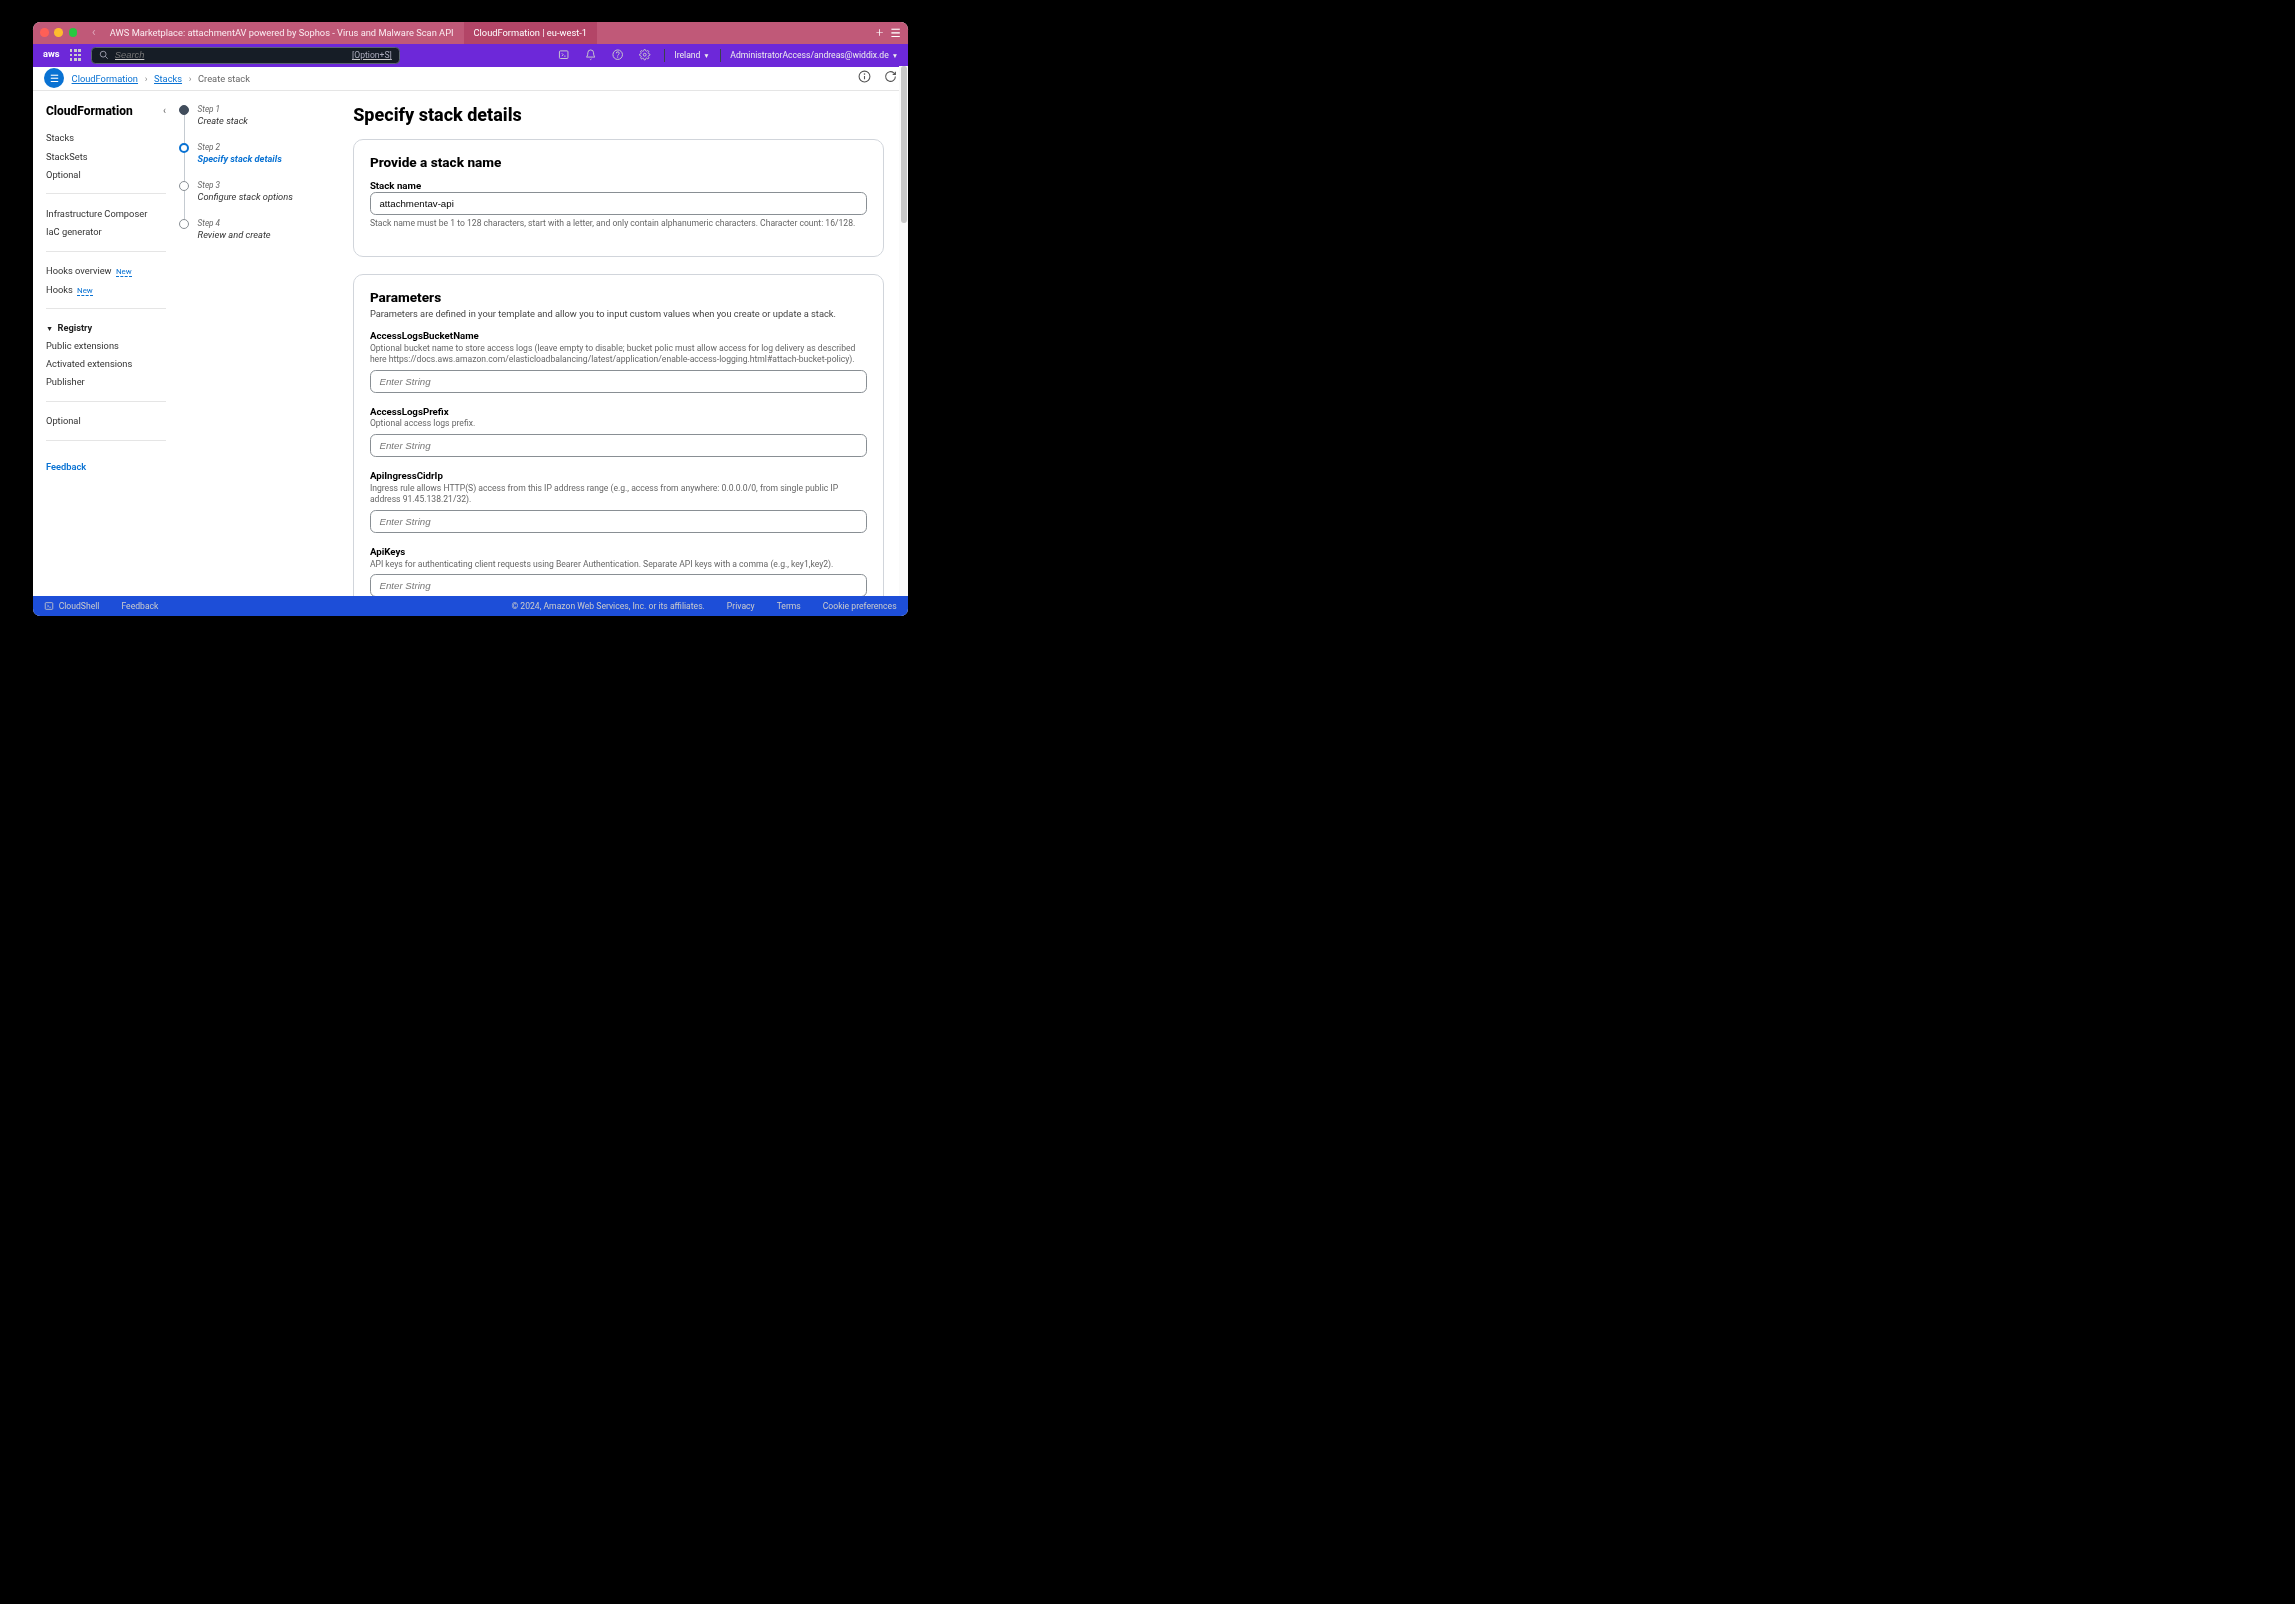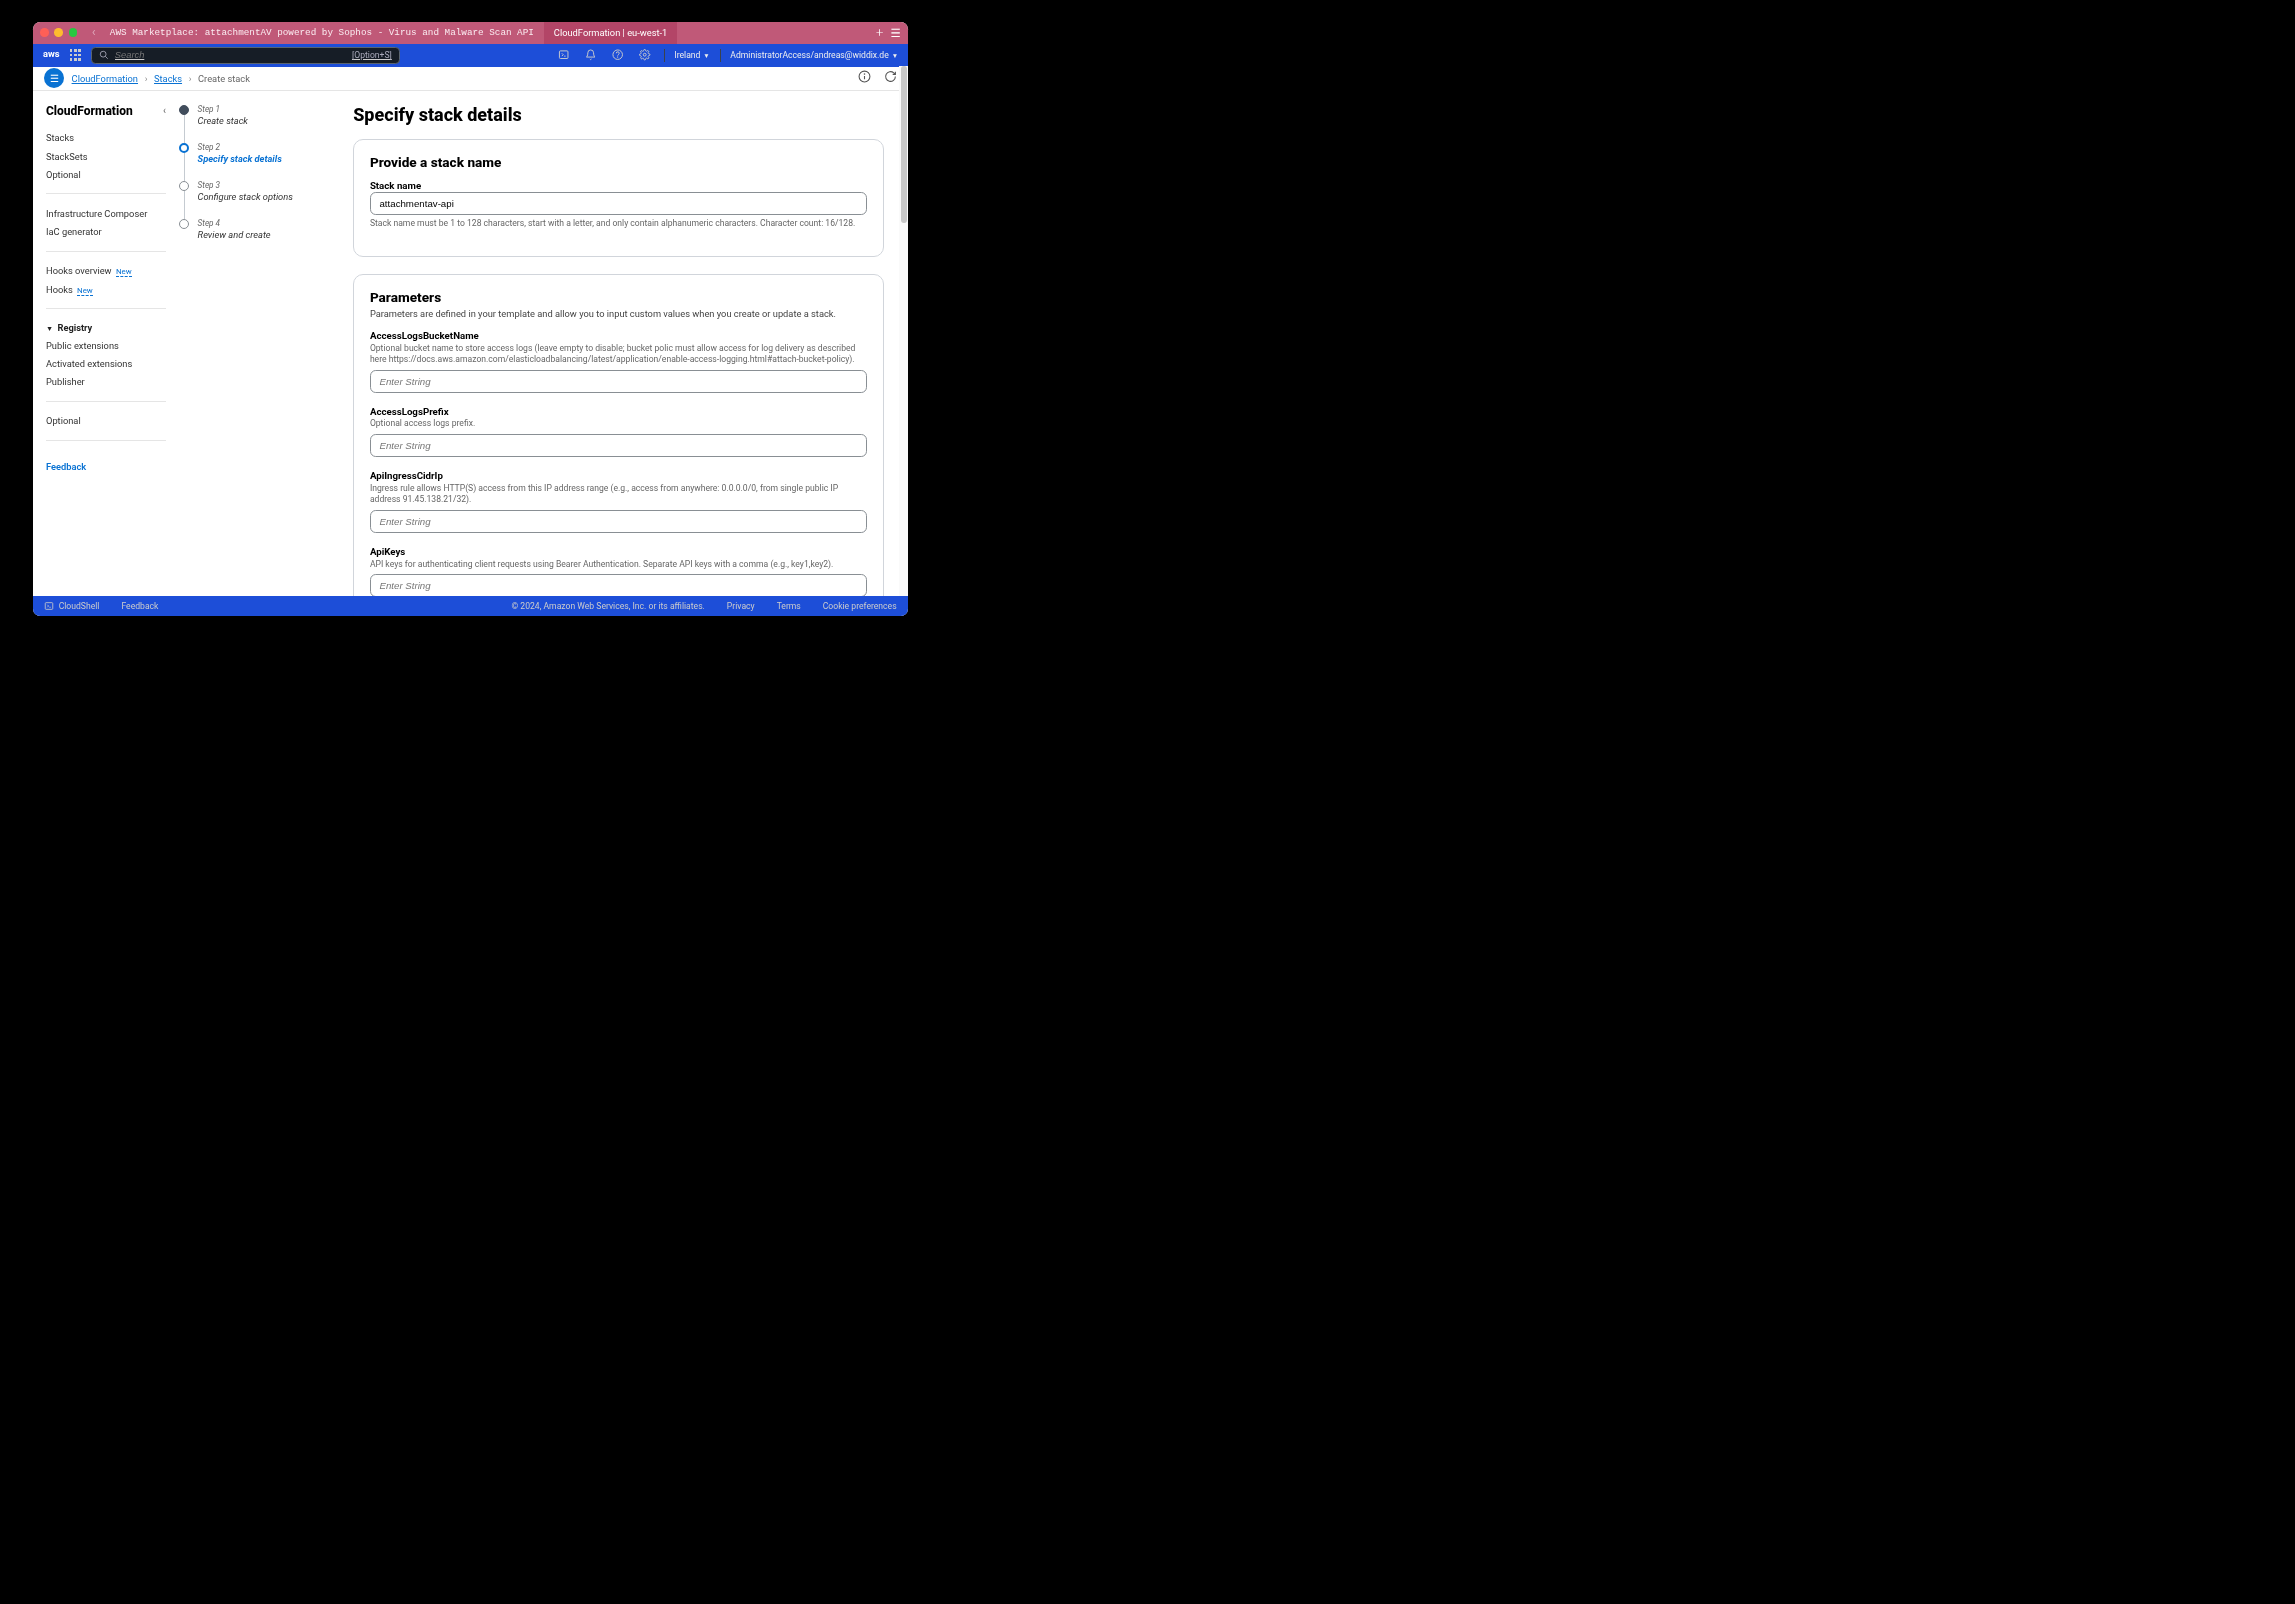--- a/index.html
+++ b/index.html
@@ -8,28 +8,28 @@
     
     
     .titlebar { height: 22px; background: #c05978; display: flex; align-items: center; padding: 0 7.2px; }
     .traffic { display: flex; gap: 5.7px; margin-right: 10px; }
     .tl { width: 8.6px; height: 8.6px; border-radius: 50%; }
     .tl.red { background: #ff5f57; }
     .tl.yellow { background: #febc2e; }
     .tl.green { background: #28c840; }
     .navarrow { color: #dda5b8; font-size: 13px; padding: 0 4.3px 1.4px; }
     .tab { color: #fff; font-size: 9.3px; padding: 0 10px; height: 22px; display: flex; align-items: center; }
-    .tab.inactive { color: #fbecf1; font-family: Liberation Mono, monospace; }
+    .tab.inactive { color: #fbecf1; }
     .tab.active { background: #b34567; }
     .titlebar-right { margin-left: auto; display: flex; gap: 7.2px; align-items: center; color: #fff; }
     .tb-icon { font-size: 13px; font-weight: 300; }
     .hamburger { font-size: 11.4px; }
     
     
-    .awsnav { height: 23px; background: #1d4ed8; display: flex; align-items: center; color: #ccc; padding: 0 10px; gap: 10px; }
+    .awsnav { height: 23px; background: #6d28d9; display: flex; align-items: center; color: #ccc; padding: 0 10px; gap: 10px; }
     .awslogo { color: #fff; font-size: 9.3px; font-weight: 700; letter-spacing: 0; display:flex; flex-direction:column; line-height:1;}
     .awslogo .smile{ color:#ff9900; font-size:7.2px; height:2.9px; overflow:hidden; text-align:center;}
     .grid-icon { width: 11.4px; height: 11.4px; display: grid; grid-template-columns: repeat(3,2.9px); grid-template-rows: repeat(3,2.9px); gap:1.4px;}
     .grid-icon span{ background:#ccc; width:2.9px; height:2.9px;}
     .searchbox { flex: 0 0 309px; height: 17px; background: #161d26; border: 0.7px solid #5a6470; border-radius: 4.3px; display:flex; align-items:center; padding:0 7.2px; gap:5.7px;text-decoration:underline;}
     .searchbox svg{width:10px;height:10px;}
     .searchbox input{ flex:1; background:transparent; border:none; color:#aab; font-style:italic; outline:none; font-size:9.3px;}
     .kbd{ color:#aab; font-size:8.6px;}
     .awsnav .spacer{flex:1;}
     .nicon{ color:#ccc; font-size:10.7px; padding:0 2.9px; display:flex; align-items:center;}

